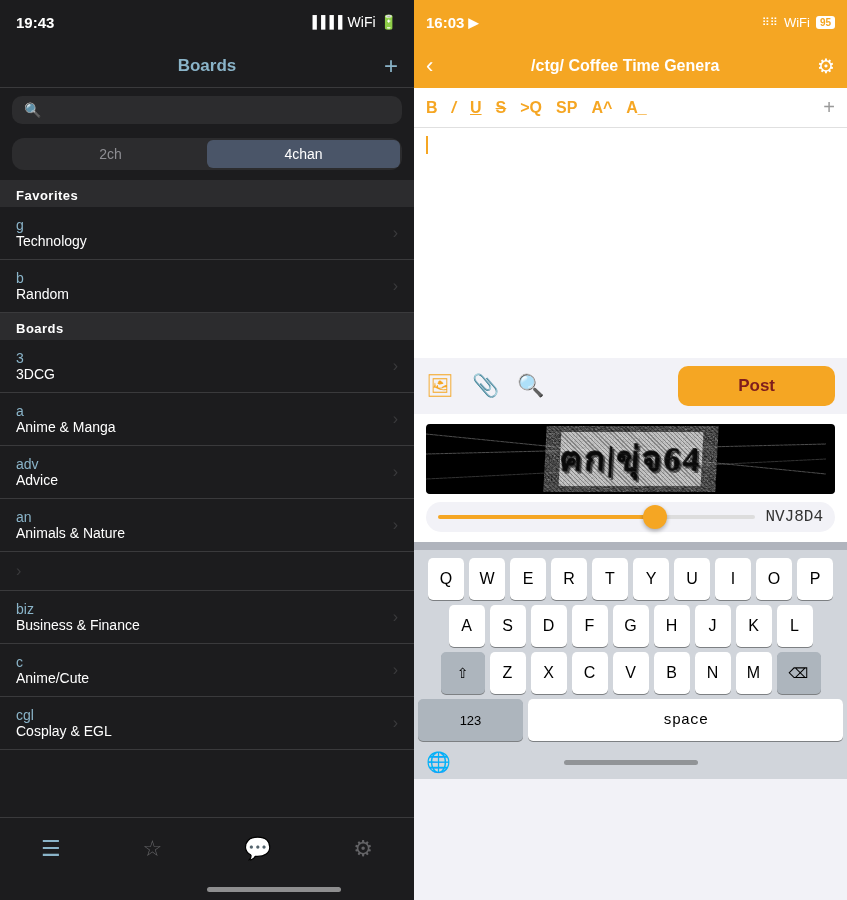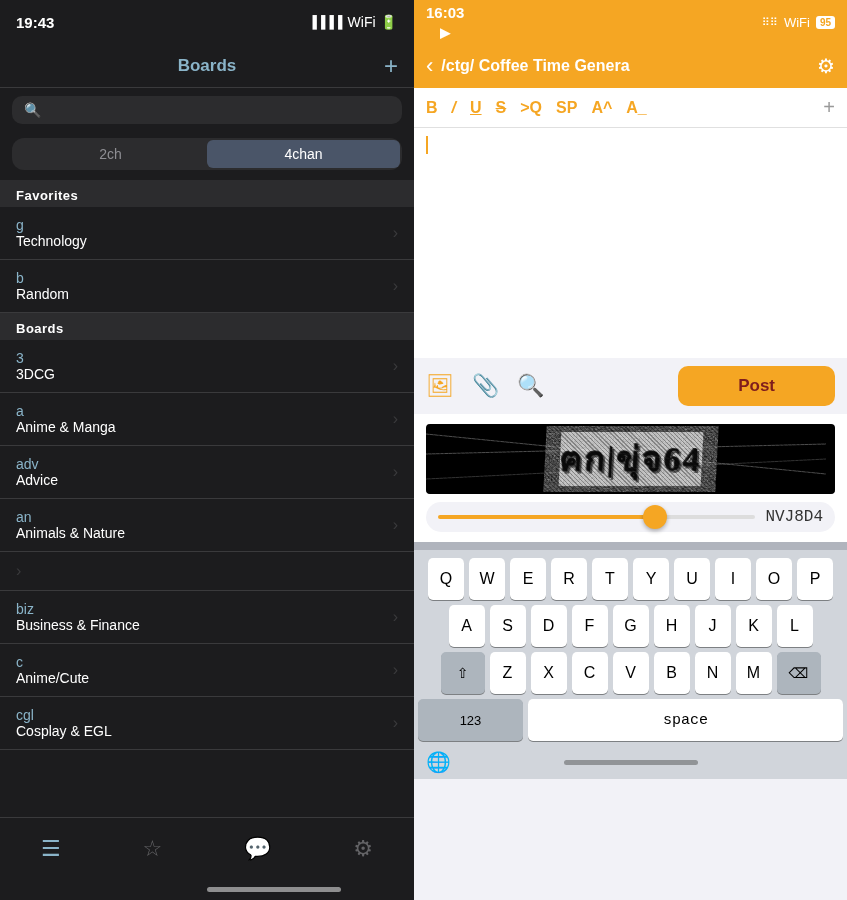--- a/index.html
+++ b/index.html
@@ -203,21 +203,20 @@
       padding: 0 12px;
     }
 
     .right-status-time {
       font-size: 15px;
       font-weight: 600;
       color: #fff;
       display: flex;
       align-items: center;
       gap: 4px;
-      flex-direction: column;
     }
 
     .right-status-icons {
       display: flex;
       align-items: center;
       gap: 6px;
     }
 
     .battery-badge {
       background: #fff;
@@ -241,20 +240,21 @@
       color: #fff;
       font-size: 22px;
       cursor: pointer;
     }
 
     .right-header-title {
       font-size: 16px;
       font-weight: 600;
       color: #fff;
       flex: 1;
+      text-align: center;
       margin: 0 8px;
       white-space: nowrap;
       overflow: hidden;
       text-overflow: ellipsis;
     }
 
     .settings-btn {
       color: #fff;
       font-size: 20px;
       cursor: pointer;

